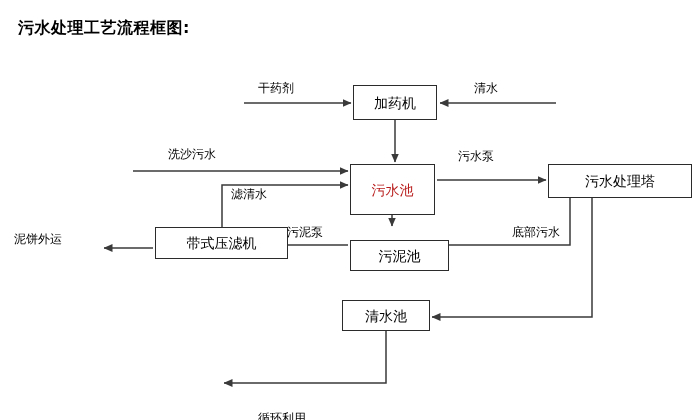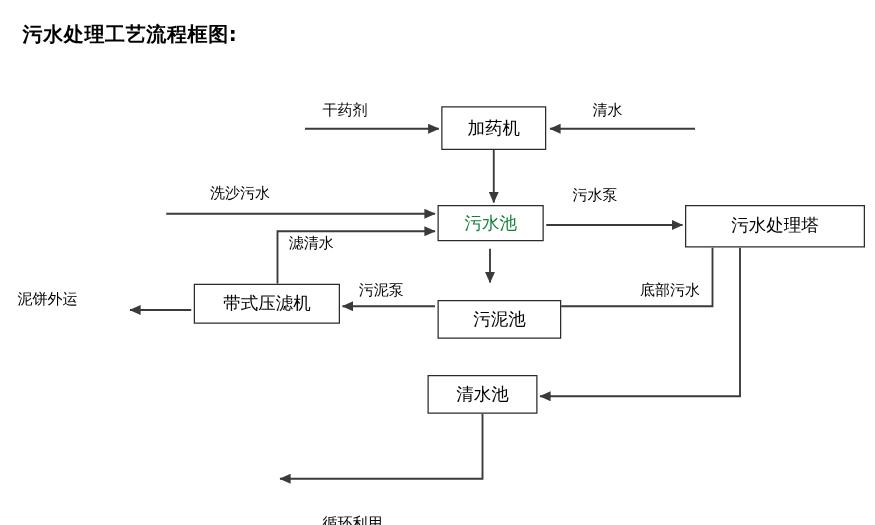--- a/index.html
+++ b/index.html
@@ -98,27 +98,27 @@
 
       <path d="M592,198 L592,317 L432,317" marker-end="url(#ah)"></path>
 
       <path d="M386,331 L386,383 L224,383" marker-end="url(#ah)"></path>
     </g>
   </svg>
 
   <div class="node" style="left: 353px; top: 85px; width: 84px; height: 35px; border-color: rgb(43, 43, 43); color: rgb(0, 0, 0); justify-content: center;">
     <span>加药机</span>
   </div>
-  <div class="node" style="left: 350px; top: 164px; width: 85px; height: 29px; border-color: rgb(43, 43, 43); color: #15803d; justify-content: center;">
+  <div class="node" style="left: 350px; top: 164px; width: 85px; height: 51px; border-color: rgb(43, 43, 43); color: #b91c1c; justify-content: center;">
     <span>污水池</span>
   </div>
   <div class="node" style="left: 548px; top: 164px; width: 144px; height: 34px; border-color: rgb(43, 43, 43); color: rgb(0, 0, 0);">
     <span>污水处理塔</span>
   </div>
-  <div class="node" style="left: 155px; top: 227px; width: 117px; height: 32px; border-color: rgb(43, 43, 43); color: rgb(0, 0, 0);">
+  <div class="node" style="left: 155px; top: 227px; width: 133px; height: 32px; border-color: rgb(43, 43, 43); color: rgb(0, 0, 0);">
     <span>带式压滤机</span>
   </div>
   <div class="node" style="left: 350px; top: 240px; width: 99px; height: 31px; border-color: rgb(43, 43, 43); color: rgb(0, 0, 0);">
     <span>污泥池</span>
   </div>
   <div class="node" style="left: 342px; top: 300px; width: 88px; height: 31px; border-color: rgb(43, 43, 43); color: rgb(0, 0, 0); align-items: center;">
     <span>清水池</span>
   </div>
 
   <div class="edge-label" style="left: 258px; top: 82px;">干药剂</div>

